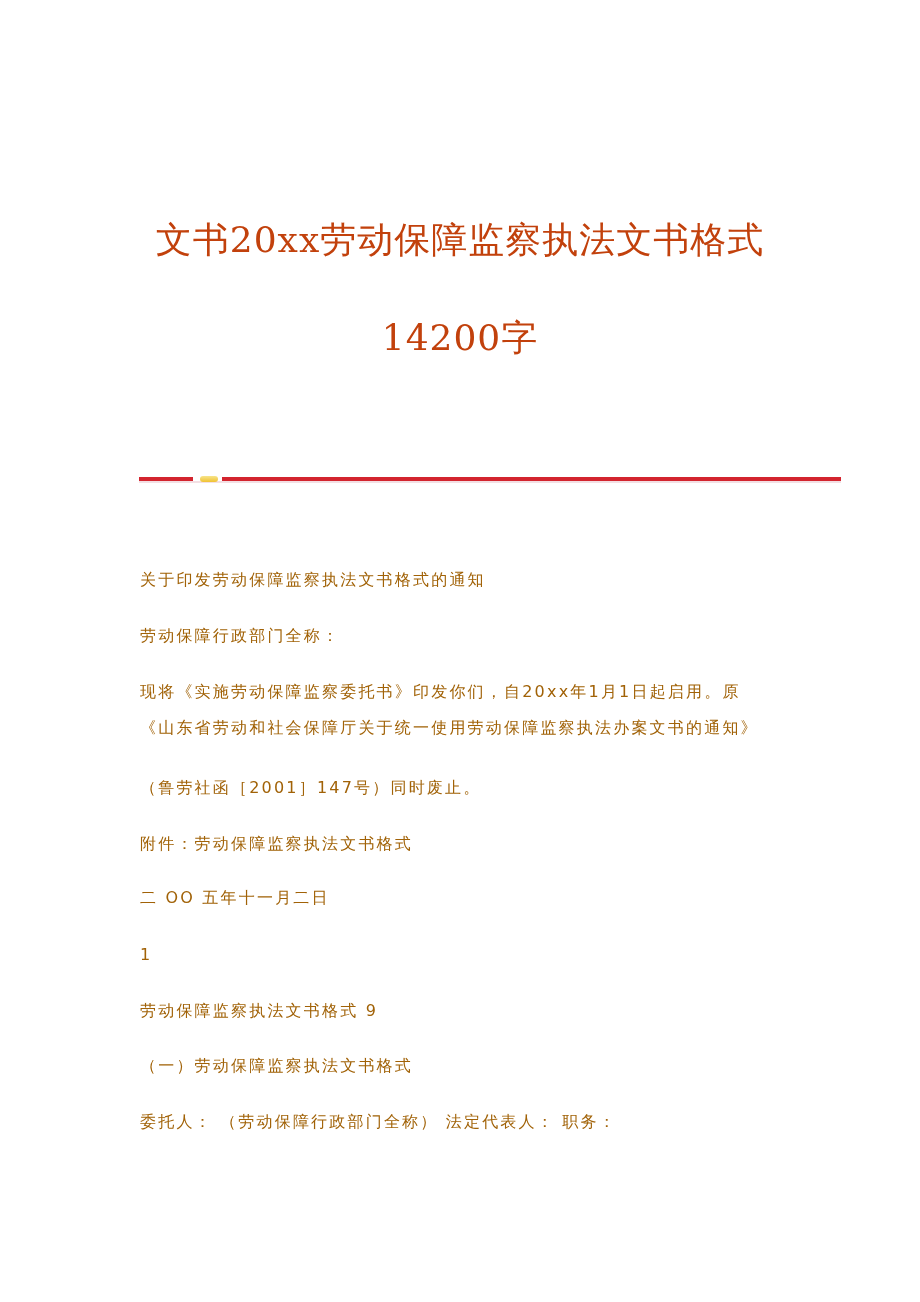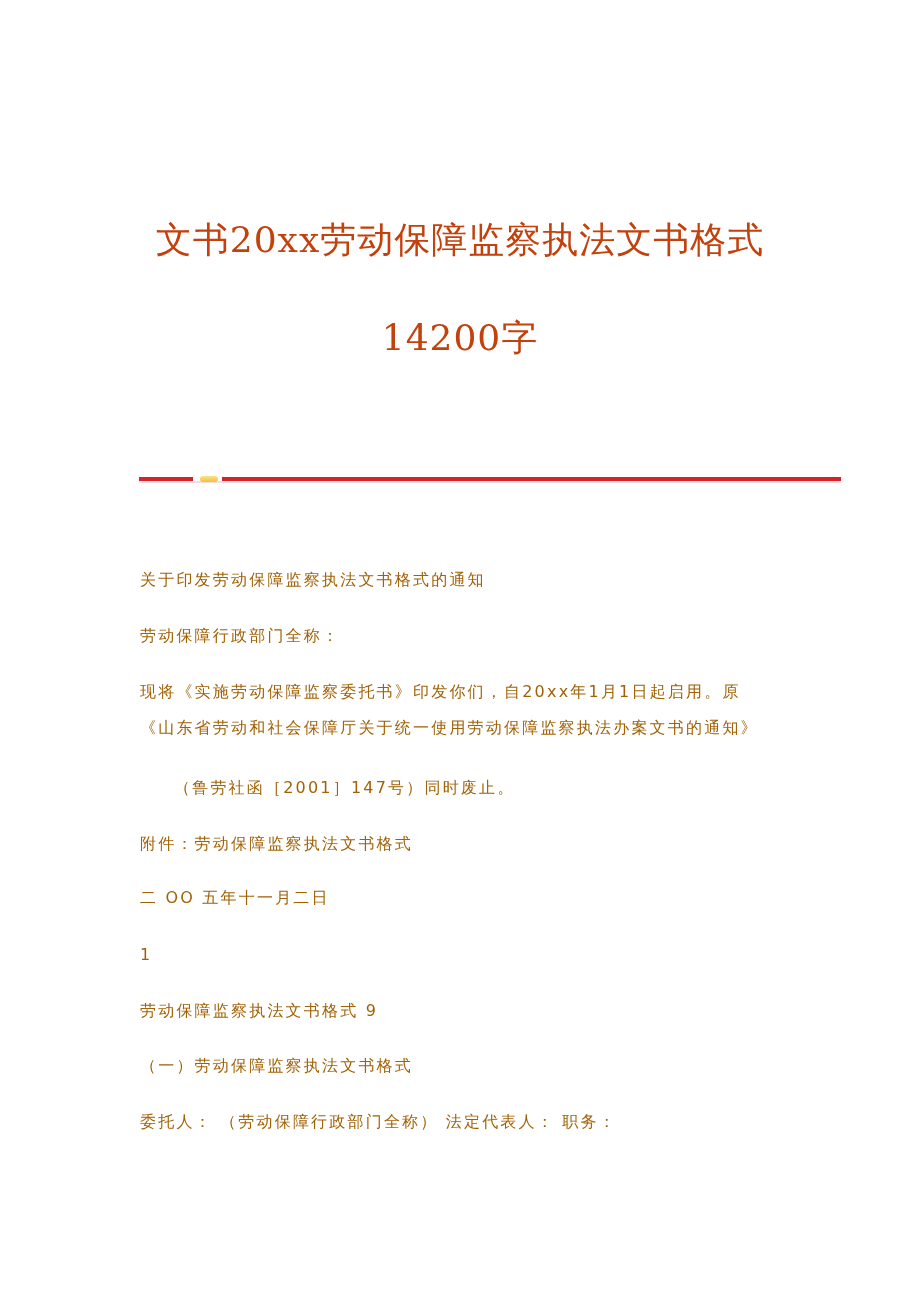--- a/index.html
+++ b/index.html
@@ -93,21 +93,21 @@
     <div class="shadow"></div>
     <div class="seg-left"></div>
     <div class="ornament"></div>
     <div class="seg-right"></div>
   </div>
 
   <div class="para" style="top:569px;">关于印发劳动保障监察执法文书格式的通知</div>
   <div class="para" style="top:625px;">劳动保障行政部门全称：</div>
   <div class="para" style="top:681px;">现将《实施劳动保障监察委托书》印发你们，自20xx年1月1日起启用。原</div>
   <div class="para" style="top:685px;margin-top:32px;">《山东省劳动和社会保障厅关于统一使用劳动保障监察执法办案文书的通知》</div>
-  <div class="para" style="top:777px;margin-left:34px;">（鲁劳社函［2001］147号）同时废止。</div>
+  <div class="para" style="top:777px;">（鲁劳社函［2001］147号）同时废止。</div>
   <div class="para" style="top:833px;text-align:right;">附件：劳动保障监察执法文书格式</div>
   <div class="para" style="top:887px;">二 ОО 五年十一月二日</div>
   <div class="para" style="top:944px;">1</div>
   <div class="para" style="top:1000px;">劳动保障监察执法文书格式 9</div>
   <div class="para" style="top:1055px;">（一）劳动保障监察执法文书格式</div>
   <div class="para" style="top:1111px;text-align:right;">委托人： （劳动保障行政部门全称） 法定代表人： 职务：</div>
 
 </div>
 
 </body></html>

